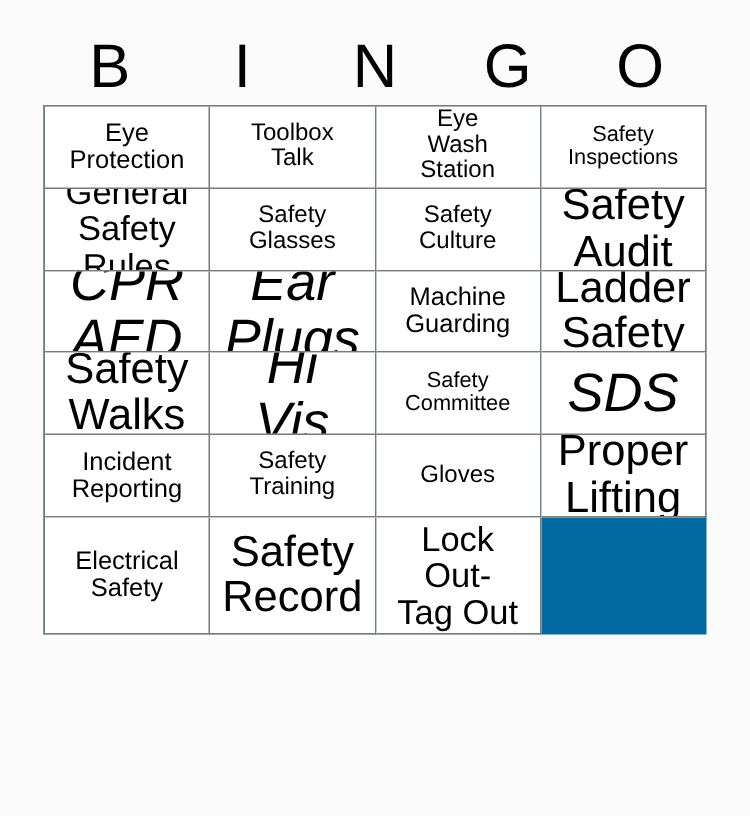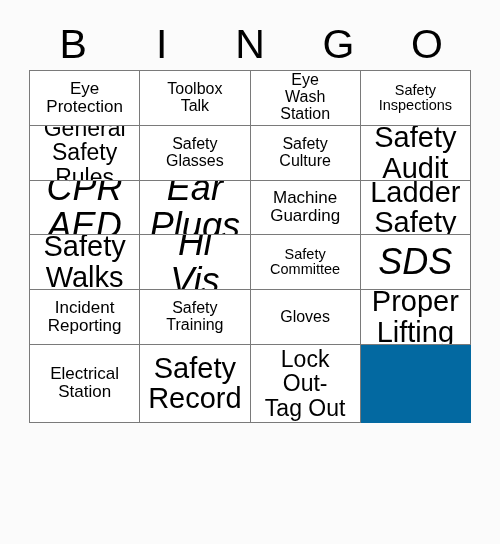--- a/index.html
+++ b/index.html
@@ -177,21 +177,21 @@
       </div>
       <div class="cell">
         <span class="cell-text fs-lg">Gloves</span>
       </div>
       <div class="cell">
         <span class="cell-text fs-xl">Proper
 Lifting</span>
       </div>
       <div class="cell">
         <span class="cell-text fs-sm">Electrical
-Station</span>
+Safety</span>
       </div>
       <div class="cell">
         <span class="cell-text fs-xl">Safety
 Record</span>
       </div>
       <div class="cell">
         <span class="cell-text fs-md">Lock
 Out-
 Tag Out</span>
       </div>

